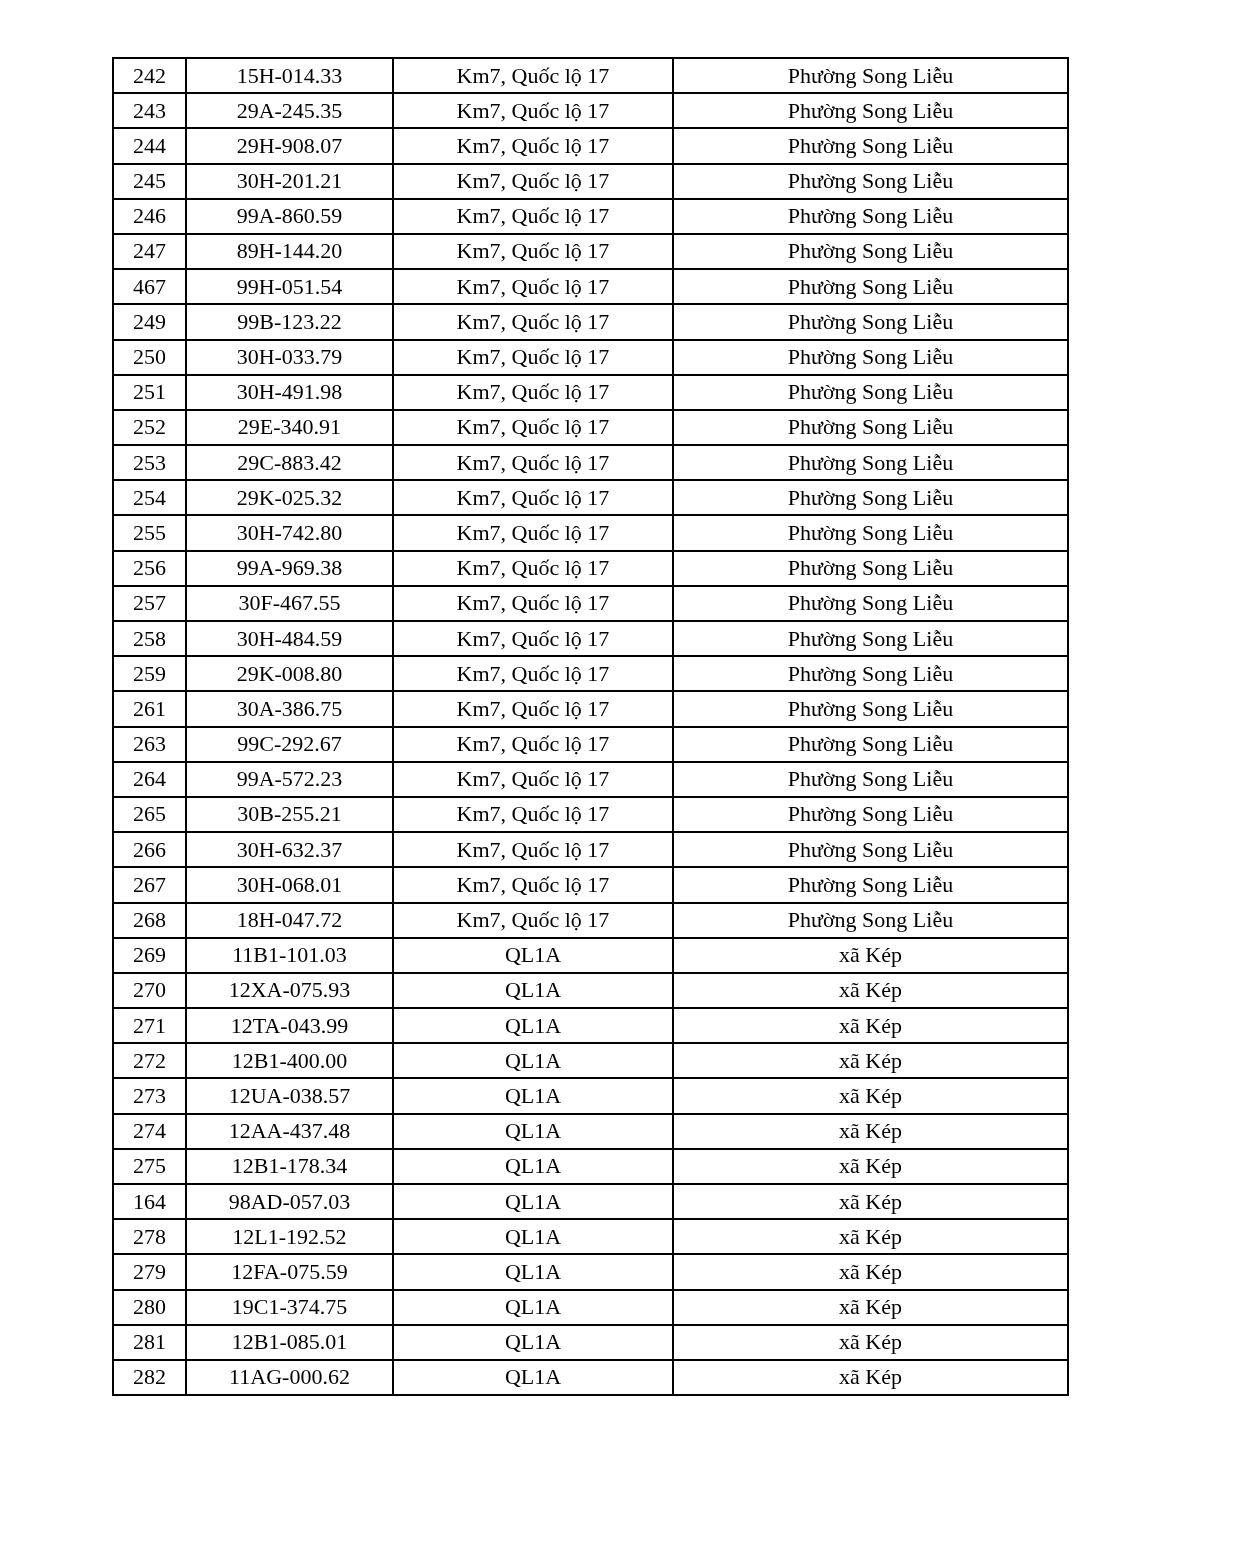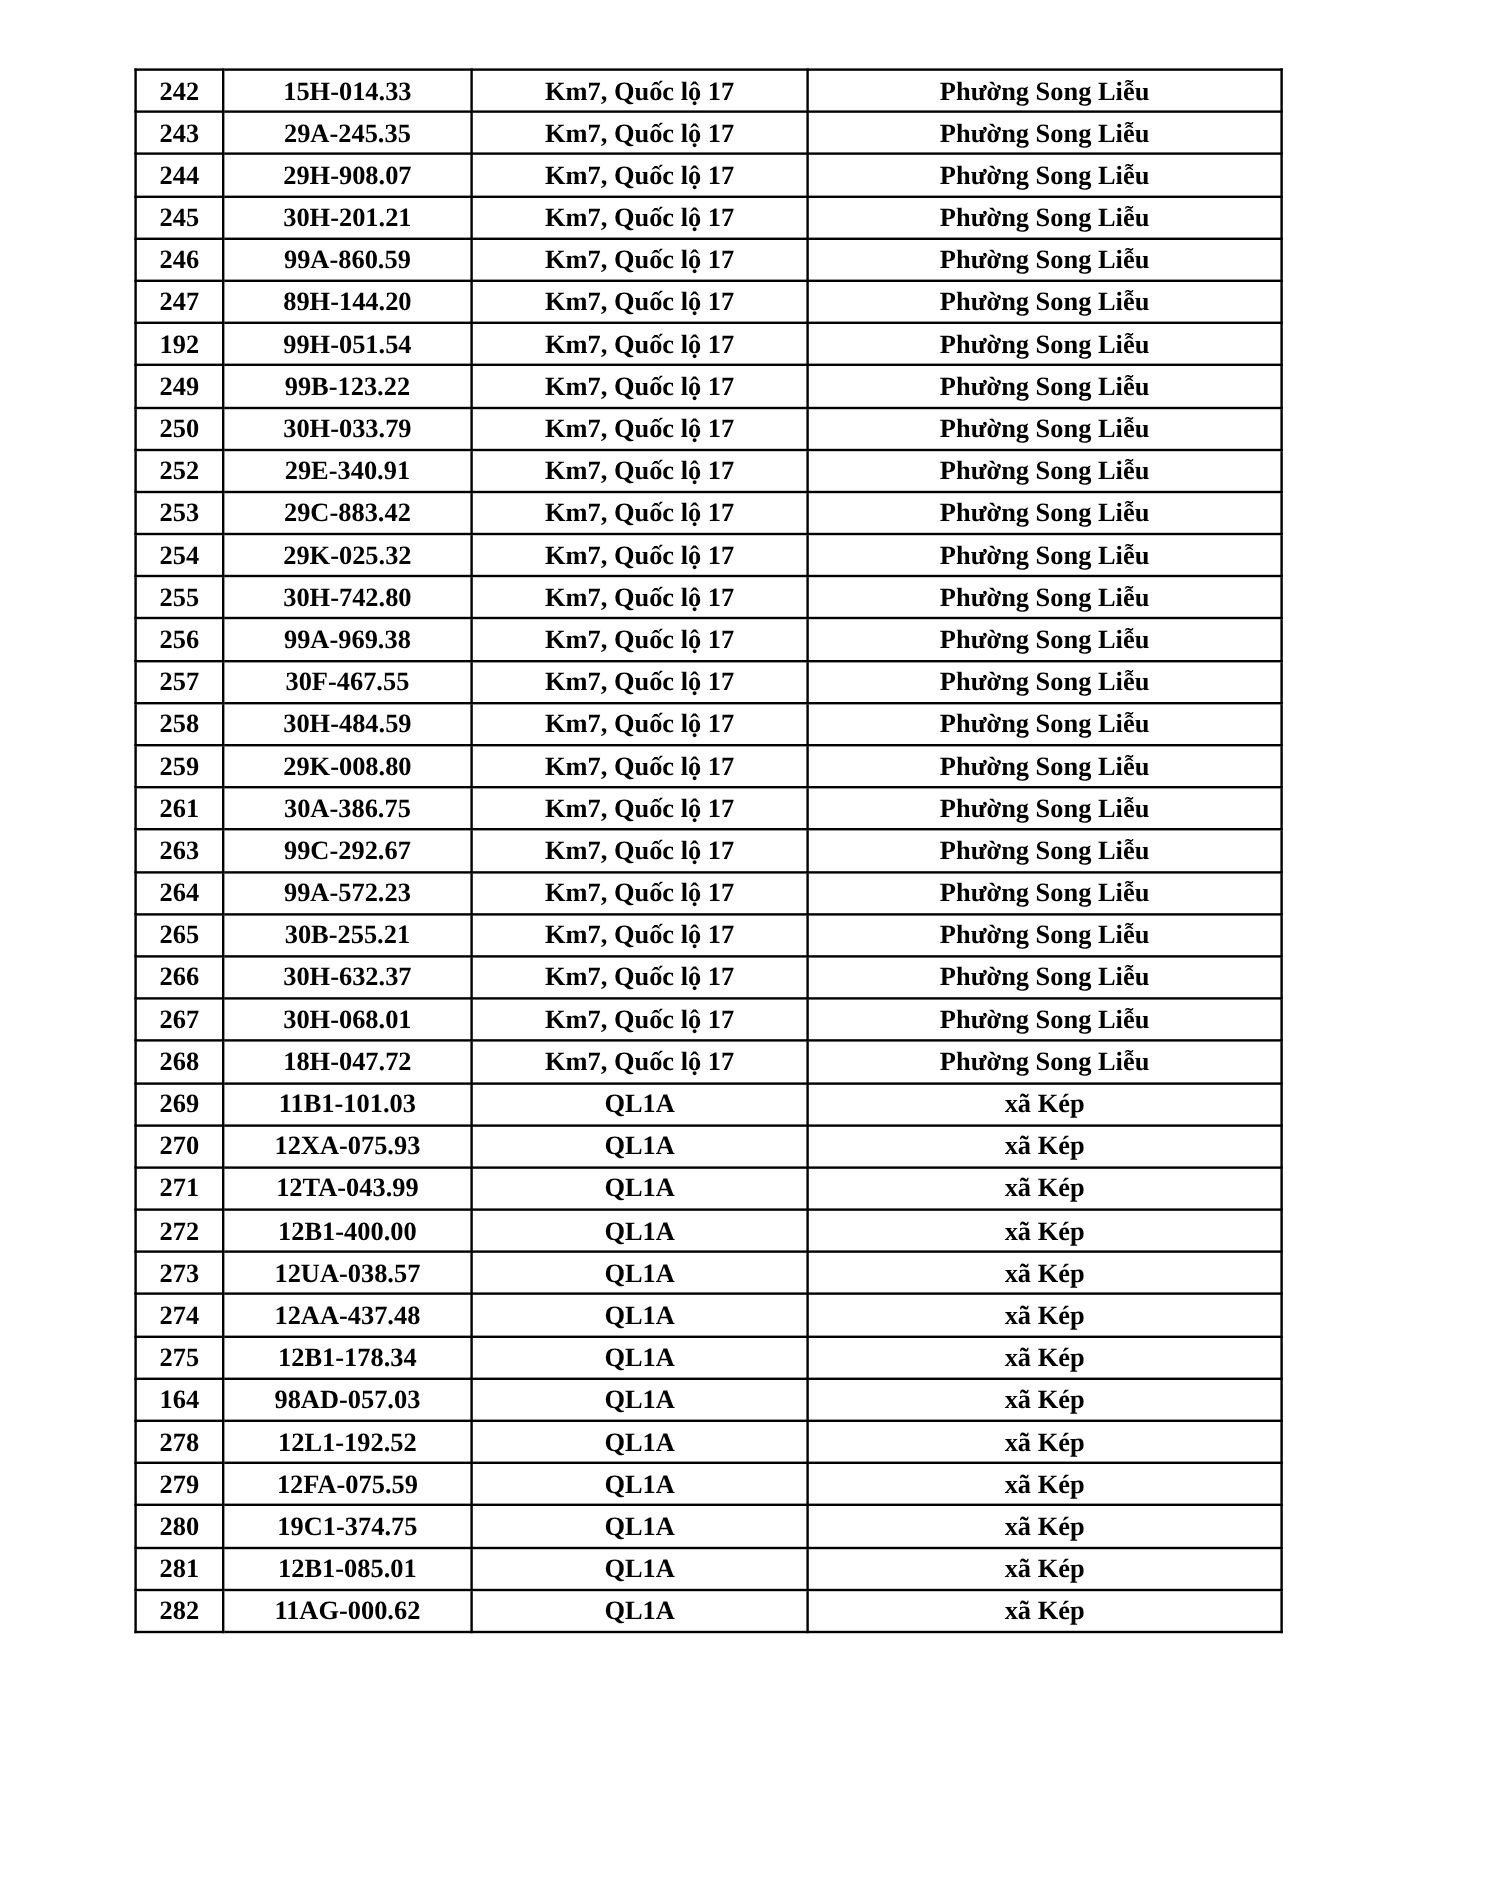--- a/index.html
+++ b/index.html
@@ -7,21 +7,20 @@
     width: 1240px; height: 1568px;
     background: #ffffff;
     font-family: "Liberation Serif", "DejaVu Serif", serif;
     color: #000000;
   }
   .page {
     position: relative;
     width: 1240px; height: 1568px;
     background: #ffffff;
     overflow: hidden;
-    font-weight: bold;
   }
   table.vehicle-table {
     position: absolute;
     left: 112px; top: 57px;
     width: 955px;
     border-collapse: collapse;
     table-layout: fixed;
   }
   .vehicle-table td {
     border: 2px solid #000000;
@@ -83,40 +82,46 @@
   </tr>
 
   <tr>
     <td>247</td>
     <td>89H-144.20</td>
     <td>Km7, Quốc lộ 17</td>
     <td>Phường Song Liễu</td>
   </tr>
 
   <tr>
-    <td>192</td>
+    <td>467</td>
     <td>99H-051.54</td>
     <td>Km7, Quốc lộ 17</td>
     <td>Phường Song Liễu</td>
   </tr>
 
   <tr>
     <td>249</td>
     <td>99B-123.22</td>
     <td>Km7, Quốc lộ 17</td>
     <td>Phường Song Liễu</td>
   </tr>
 
   <tr>
     <td>250</td>
     <td>30H-033.79</td>
     <td>Km7, Quốc lộ 17</td>
     <td>Phường Song Liễu</td>
   </tr>
 
+  <tr>
+    <td>251</td>
+    <td>30H-491.98</td>
+    <td>Km7, Quốc lộ 17</td>
+    <td>Phường Song Liễu</td>
+  </tr>
 
   <tr>
     <td>252</td>
     <td>29E-340.91</td>
     <td>Km7, Quốc lộ 17</td>
     <td>Phường Song Liễu</td>
   </tr>
 
   <tr>
     <td>253</td>

